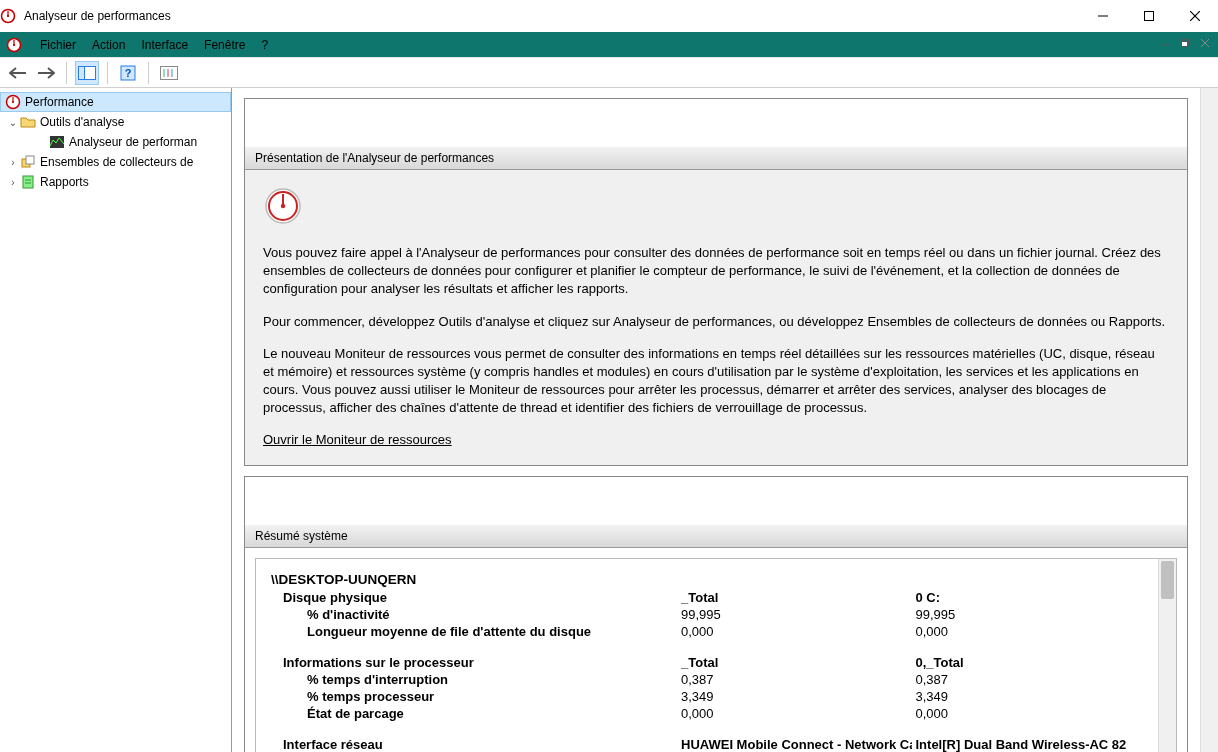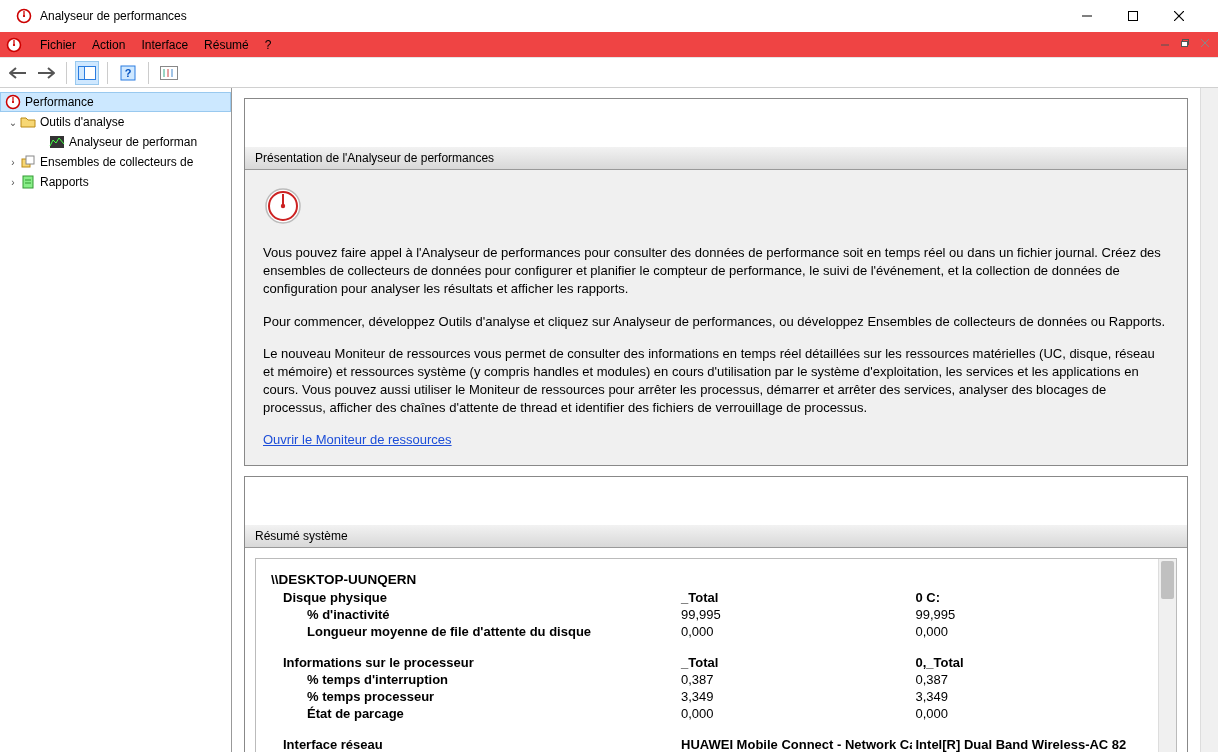--- a/index.html
+++ b/index.html
@@ -1,22 +1,22 @@
 <!DOCTYPE html>
 <html><head>
 <meta charset="utf-8">
 <style>
 * { box-sizing: border-box; margin: 0; padding: 0; }
 body { font-family: "Segoe UI", Tahoma, sans-serif; font-size: 12px; background: #fff; color: #000; width: 1218px; height: 752px; overflow: hidden; display: flex; flex-direction: column; }
-.titlebar { height: 32px; display: flex; align-items: center; padding: 0 16px; background: #fff; }
+.titlebar { height: 32px; display: flex; align-items: center; padding: 0 0; background: #fff; }
 .titlebar .app-icon { width: 16px; height: 16px; margin-right: 8px; }
 .titlebar-title { font-size: 12px; }
 .titlebar-controls { margin-left: auto; display: flex; }
 .titlebar-controls .btn { width: 46px; height: 30px; display: flex; align-items: center; justify-content: center; font-size: 14px; }
-.menubar { height: 26px; display: flex; align-items: center; padding: 0 6px; background: #ef4444; border-bottom: 1px solid #e5e5e5; position: relative; }
+.menubar { height: 26px; display: flex; align-items: center; padding: 0 6px; background: #0f766e; border-bottom: 1px solid #e5e5e5; position: relative; }
 .menubar .app-icon { width: 16px; height: 16px; margin-right: 10px; }
 .menubar-item { padding: 3px 8px; font-size: 12px; }
 .mdi-controls { position: absolute; right: 4px; top: 2px; display: flex; gap: 2px; }
 .mdi-controls .mbtn { width: 18px; height: 18px; display: flex; align-items: center; justify-content: center; font-size: 9px; color: #555; border: 1px solid transparent; }
 .toolbar { height: 30px; display: flex; align-items: center; padding: 2px 6px; border-bottom: 1px solid #d0d0d0; background: #fff; gap: 4px; }
 .toolbar .tbtn { width: 24px; height: 24px; display: flex; align-items: center; justify-content: center; border: 1px solid transparent; }
 .toolbar .tbtn.selected { background: #cfe8ff; border: 1px solid #99c9ef; }
 .toolbar .sep { width: 1px; height: 22px; background: #ccc; margin: 0 4px; }
 .main { flex: 1; display: flex; overflow: hidden; }
 .tree-pane { width: 232px; border-right: 1px solid #999; padding: 4px 0; overflow: hidden; background: #fff; }
@@ -26,21 +26,21 @@
 .tree-row .ticon { width: 16px; height: 16px; margin-right: 4px; display: inline-flex; align-items: center; justify-content: center; font-size: 12px; }
 .tree-row .tlabel { font-size: 12px; }
 .content-area { flex: 1; display: flex; overflow: hidden; }
 .content-scroll { flex: 1; overflow: hidden; padding: 10px 12px 0 12px; background: #fff; }
 .right-scrollbar { width: 18px; background: #f0f0f0; border-left: 1px solid #ddd; }
 .panel { border: 1px solid #888; margin-bottom: 10px; }
 .panel-header { background: linear-gradient(#f2f2f2, #d8d8d8); padding: 4px 10px; font-size: 12px; border-bottom: 1px solid #999; margin-top: 48px; }
 .panel-body { background: #f0f0f0; padding: 14px 18px 18px 18px; display: flex; gap: 18px; flex-direction: column; }
 .overview-icon { width: 40px; height: 40px; flex-shrink: 0; margin-top: 2px; }
 .overview-text p { font-size: 13px; line-height: 1.4; margin-bottom: 14px; }
-.overview-text a { color: #1d4ed8; text-decoration: underline; font-size: 13px; }
+.overview-text a { color: #000000; text-decoration: underline; font-size: 13px; }
 .summary-body { background: #fff; padding: 10px; position: relative; }
 .summary-inner { border: 1px solid #bbb; padding: 12px 10px 8px 11px; position: relative; height: 324px; overflow: hidden; }
 .summary-scroll { position: absolute; right: 0; top: 0; width: 18px; height: 100%; background: #f0f0f0; border-left: 1px solid #ddd; }
 .summary-scroll .thumb { position: absolute; top: 2px; left: 2px; right: 2px; height: 38px; background: #c0c0c0; border-radius: 2px; }
 .sys-table { width: calc(100% - 20px); border-collapse: collapse; table-layout: fixed; }
 .sys-table td { padding: 1px 4px; font-size: 13px; white-space: nowrap; overflow: hidden; }
 .sys-table .col-label { width: 410px; }
 .sys-table .col-v1, .sys-table .col-v2 { }
 .row-host td { font-weight: bold; font-size: 13.5px; padding-bottom: 2px; }
 .row-grp td:first-child { font-weight: bold; padding-left: 16px; }
@@ -85,21 +85,21 @@
   <span class="app-icon">
     <svg class="app-icon-svg" viewBox="0 0 16 16">
         <circle cx="8" cy="8" r="6.5" fill="#fff" stroke="#c00" stroke-width="1.6"></circle>
         <path d="M8 3 L8 9" stroke="#c00" stroke-width="1.3"></path>
         <circle cx="8" cy="8" r="1.1" fill="#c00"></circle>
       </svg>
   </span>
   <span class="menubar-item">Fichier</span>
   <span class="menubar-item">Action</span>
   <span class="menubar-item">Interface</span>
-  <span class="menubar-item">Résumé</span>
+  <span class="menubar-item">Fenêtre</span>
   <span class="menubar-item">?</span>
   <div class="mdi-controls">
     <div class="mbtn">
         <svg width="8" height="8">
           <line x1="0" y1="6" x2="8" y2="6" stroke="#555"></line>
         </svg>
       </div>
     <div class="mbtn">
         <svg width="8" height="8">
           <rect x="1.5" y="0.5" width="6" height="5" fill="none" stroke="#555"></rect>

